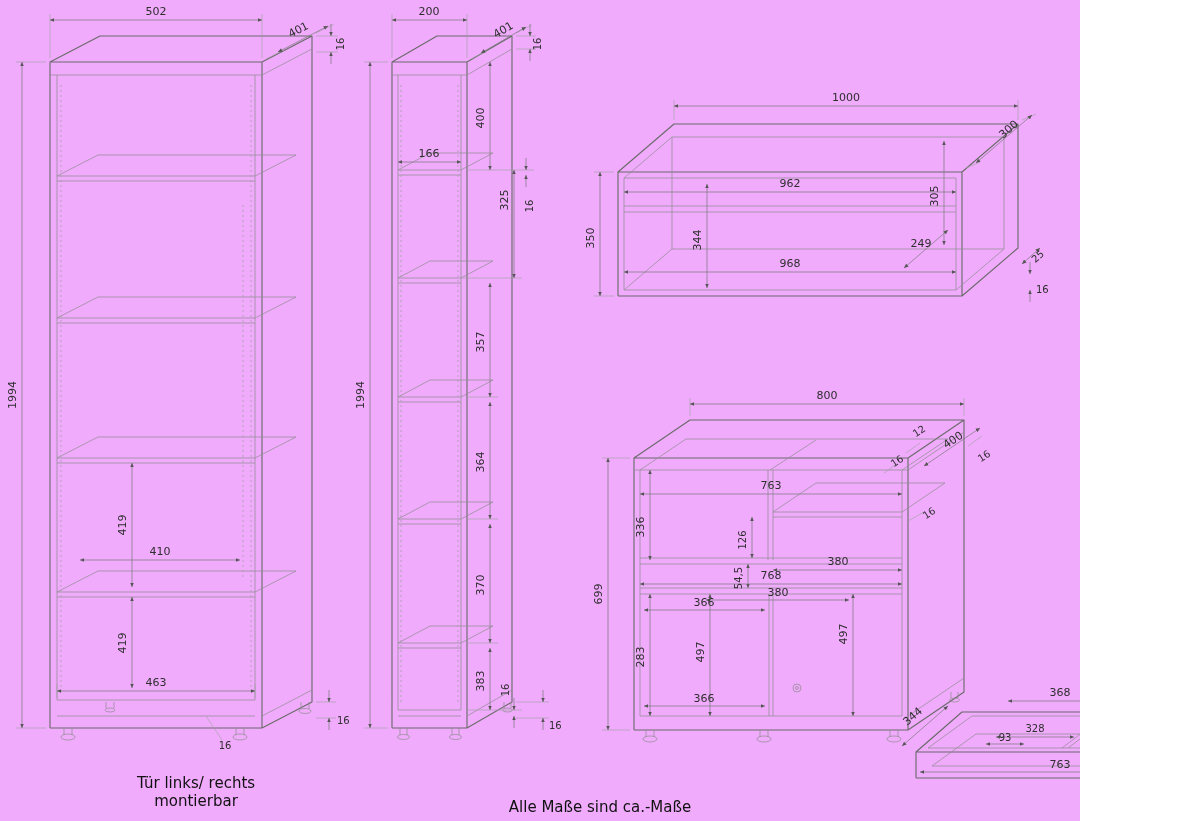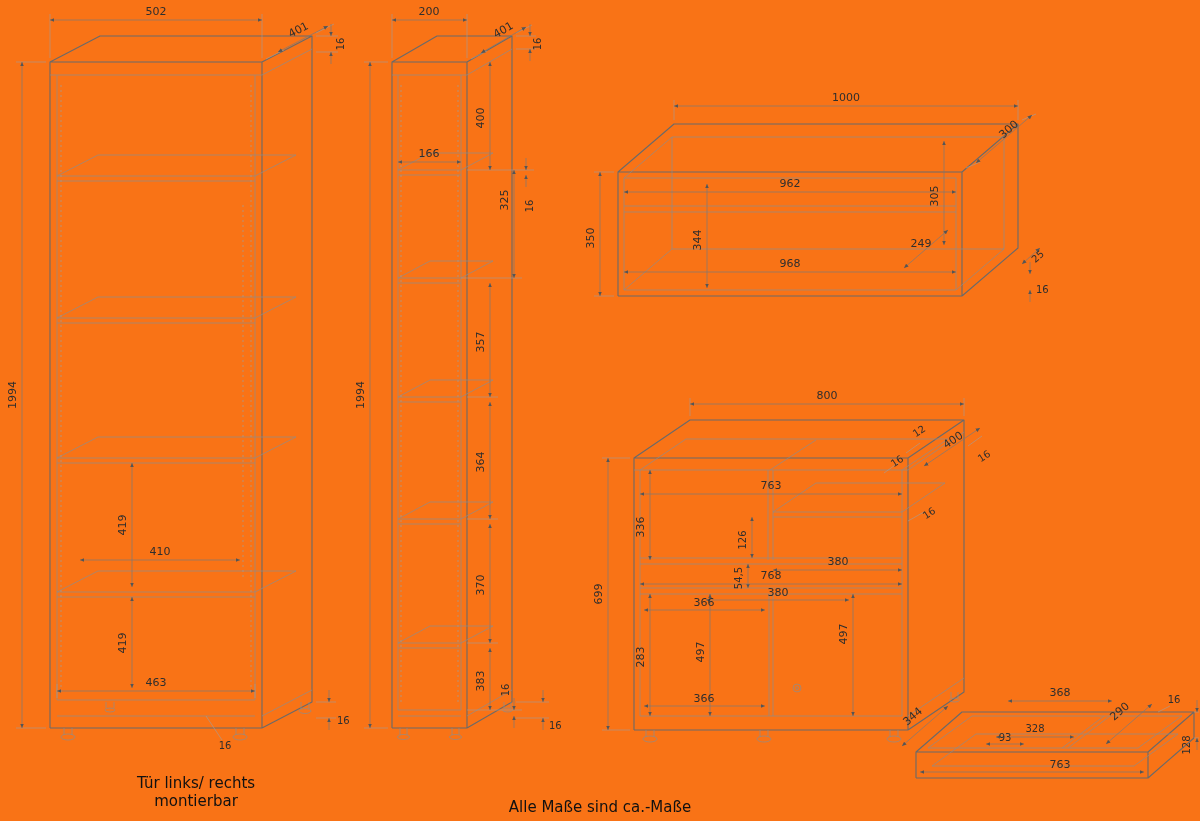--- a/index.html
+++ b/index.html
@@ -1,16 +1,16 @@
 <!DOCTYPE html>
 <html><head>
 <meta charset="utf-8">
 <style>
   html,body{margin:0;padding:0;background:#fff;}
-  .sheet{position:relative;width:1200px;height:821px;background:#f97316;overflow:hidden;
+  .sheet{position:relative;width:1080px;height:821px;background:#f0abfc;overflow:hidden;
          font-family:"DejaVu Sans",sans-serif;}
   svg{display:block;}
   svg text{fill:#2e2e2e;font-size:11px;font-family:"DejaVu Sans",sans-serif;}
   svg text.sm{font-size:10px;}
   svg text.note{font-size:15px;fill:#111;}
   .ln{fill:none;stroke:#6a6a6a;stroke-width:1.1;stroke-linejoin:round;}
   .thin{fill:none;stroke:#8c8c8c;stroke-width:0.7;}
   .dash{fill:none;stroke:#9d9d9d;stroke-width:0.7;stroke-dasharray:2 3;}
   .dim{stroke:#7a7a7a;stroke-width:0.7;fill:none;}
   .ext{stroke:#a0a0a0;stroke-width:0.6;fill:none;}

